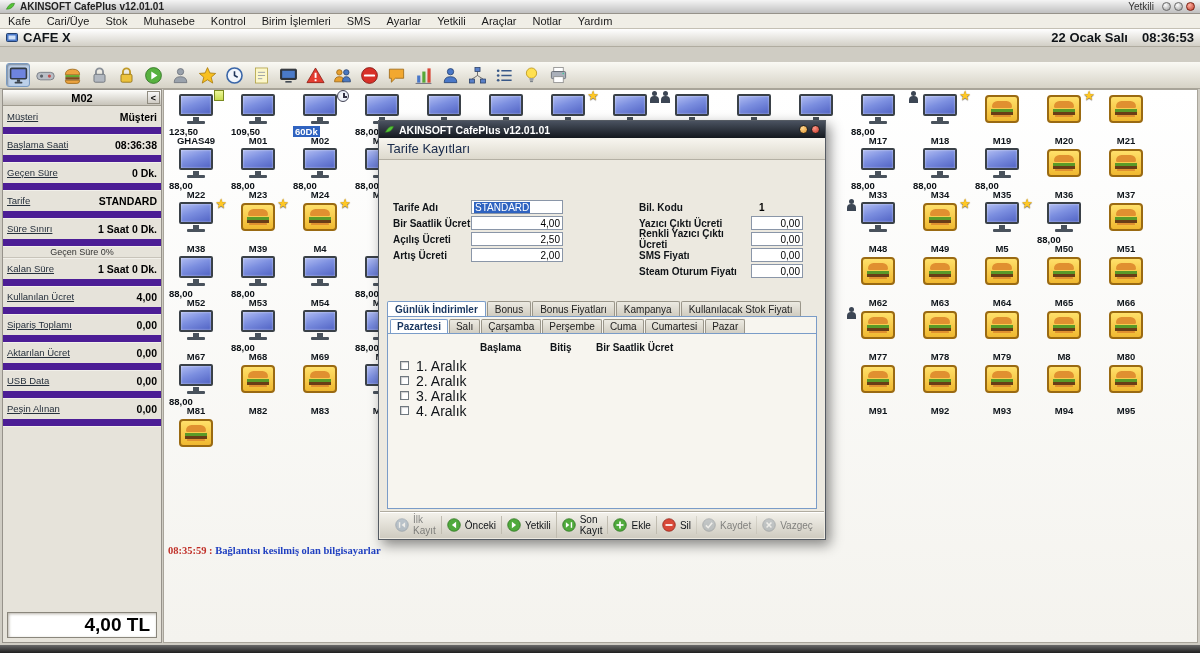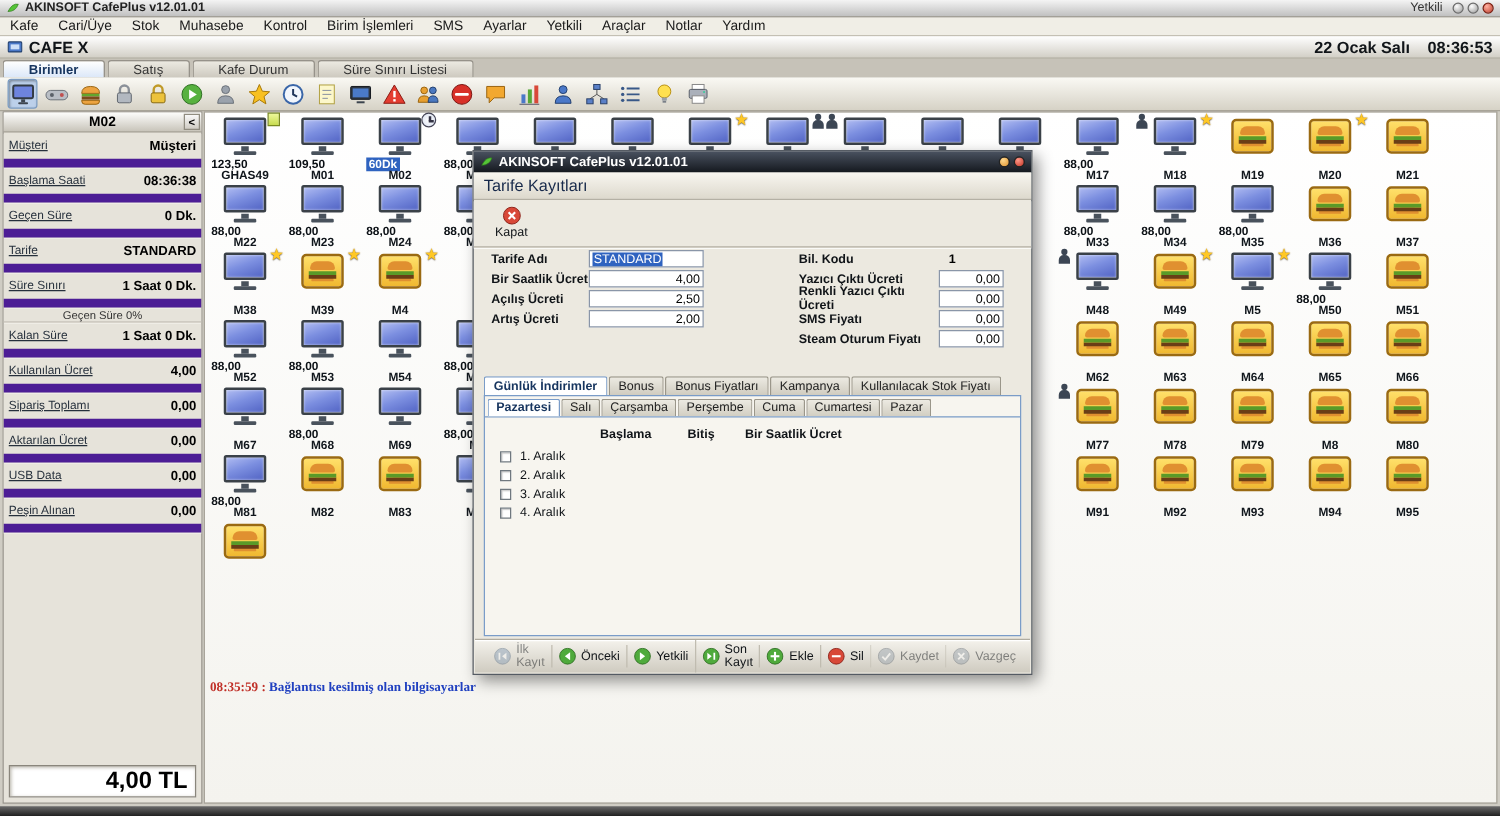--- a/index.html
+++ b/index.html
@@ -137,21 +137,21 @@
   .dtab.active { background:#fff; font-weight:bold; color:#17355f; border-color:#7a9cc8; }
   .dlg-panel { position:absolute; left:8px; right:8px; top:195px; height:193px;
     border:1px solid #7a9cc8; background:#f7f5ef; }
   .day-tabs { display:flex; gap:1px; padding:2px 2px 0 2px; border-bottom:1px solid #7a9cc8; }
   .day { height:14px; padding:0 6px; font-size:10px; display:flex; align-items:center;
     background:linear-gradient(#eceae2,#d2cec2); border:1px solid #9a968a; border-bottom:none; border-radius:2px 2px 0 0; color:#222; }
   .day.active { background:#fff; font-weight:bold; color:#17355f; border-color:#7a9cc8; }
   .tbl-head { position:relative; height:16px; margin-top:8px; font-size:10px; font-weight:bold; color:#101418; }
   .tbl-head span { position:absolute; top:0; }
   .th-0 { left:92px; } .th-1 { left:162px; } .th-2 { left:208px; }
-  .int-row { display:flex; align-items:center; height:15px; padding-left:12px; gap:7px; font-size:10px; color:#101418; }
+  .int-row { display:flex; align-items:center; height:15px; padding-left:12px; gap:7px; font-size:14px; color:#101418; }
   .cb { width:9px; height:9px; background:#fff; border:1px solid #70787f; box-shadow:inset 1px 1px 1px #ccc; }
   .dlg-nav { position:absolute; left:1px; right:1px; bottom:1px; height:27px;
     background:linear-gradient(#f4f2ec,#cfcbc0); border-top:1px solid #b0aca0; box-shadow:inset 0 1px 0 #fff;
     display:flex; align-items:center; justify-content:space-between; padding:0 10px; }
   .nbtn { display:flex; align-items:center; gap:4px; font-size:10px; color:#101418; padding:2px 5px;
     border-left:1px solid #c0bcb0; }
   .nbtn:first-child { border-left:none; }
   .nbtn svg { width:14px; height:14px; display:block; }
   .nbtn.disabled { opacity:.48; }
 </style>
@@ -199,26 +199,20 @@
           <rect x="2.5" y="3.5" width="7" height="4" fill="#cfe0f8"></rect>
         </svg>
       </span>
     <span>CAFE X</span>
     <span class="datetime">
       <span>22 Ocak Salı</span>
       <span>08:36:53</span>
     </span>
   </div>
 
-  <div class="tabsbar" id="viewtabs">
-      <div class="vtab active">Birimler</div>
-      <div class="vtab">Satış</div>
-      <div class="vtab">Kafe Durum</div>
-      <div class="vtab">Süre Sınırı Listesi</div>
-    </div>
   <div class="toolbar" id="toolbar">
       <div class="tbtn pressed">
         <span class="tbic">
           <svg viewBox="0 0 24 24">
             <rect x="2" y="3" width="20" height="13" rx="1.5" fill="#6e84de" stroke="#333b44" stroke-width="2"></rect>
             <rect x="10" y="17" width="4" height="3" fill="#3c444e"></rect>
             <rect x="7" y="20" width="10" height="2" rx="1" fill="#3c444e"></rect>
           </svg>
         </span>
       </div>
@@ -1048,31 +1042,20 @@
             <path d="M2 12 Q7 2 14 3.5 Q11 12 2 12 Z" fill="#55c438" stroke="#2e7a1c" stroke-width="0.8"></path>
           </svg>
         </span>
       <span>AKINSOFT CafePlus v12.01.01</span>
       <span class="dlg-ctrl">
         <span class="dlg-dot dot-min"></span>
         <span class="dlg-dot dot-close"></span>
       </span>
     </div>
     <div class="dlg-heading">Tarife Kayıtları</div>
-    <div class="dlg-toolbar">
-      <div class="kapat">
-        <span id="kapaticon">
-            <svg viewBox="0 0 20 20" width="15" height="15">
-              <circle cx="10" cy="10" r="9" fill="#d84838" stroke="#8a1f16"></circle>
-              <path d="M6.5 6.5 L13.5 13.5 M13.5 6.5 L6.5 13.5" stroke="#fff" stroke-width="2.2"></path>
-            </svg>
-          </span>
-        <span>Kapat</span>
-      </div>
-    </div>
     <div id="dlgfields">
         <div class="fld fld-left" style="top: 79px;">
           <span class="flabel">Tarife Adı</span>
           <span class="finput">
             <span class="selval">STANDARD</span>
           </span>
         </div>
         <div class="fld fld-left" style="top: 95px;">
           <span class="flabel">Bir Saatlik Ücret</span>
           <span class="finput num">4,00</span>

